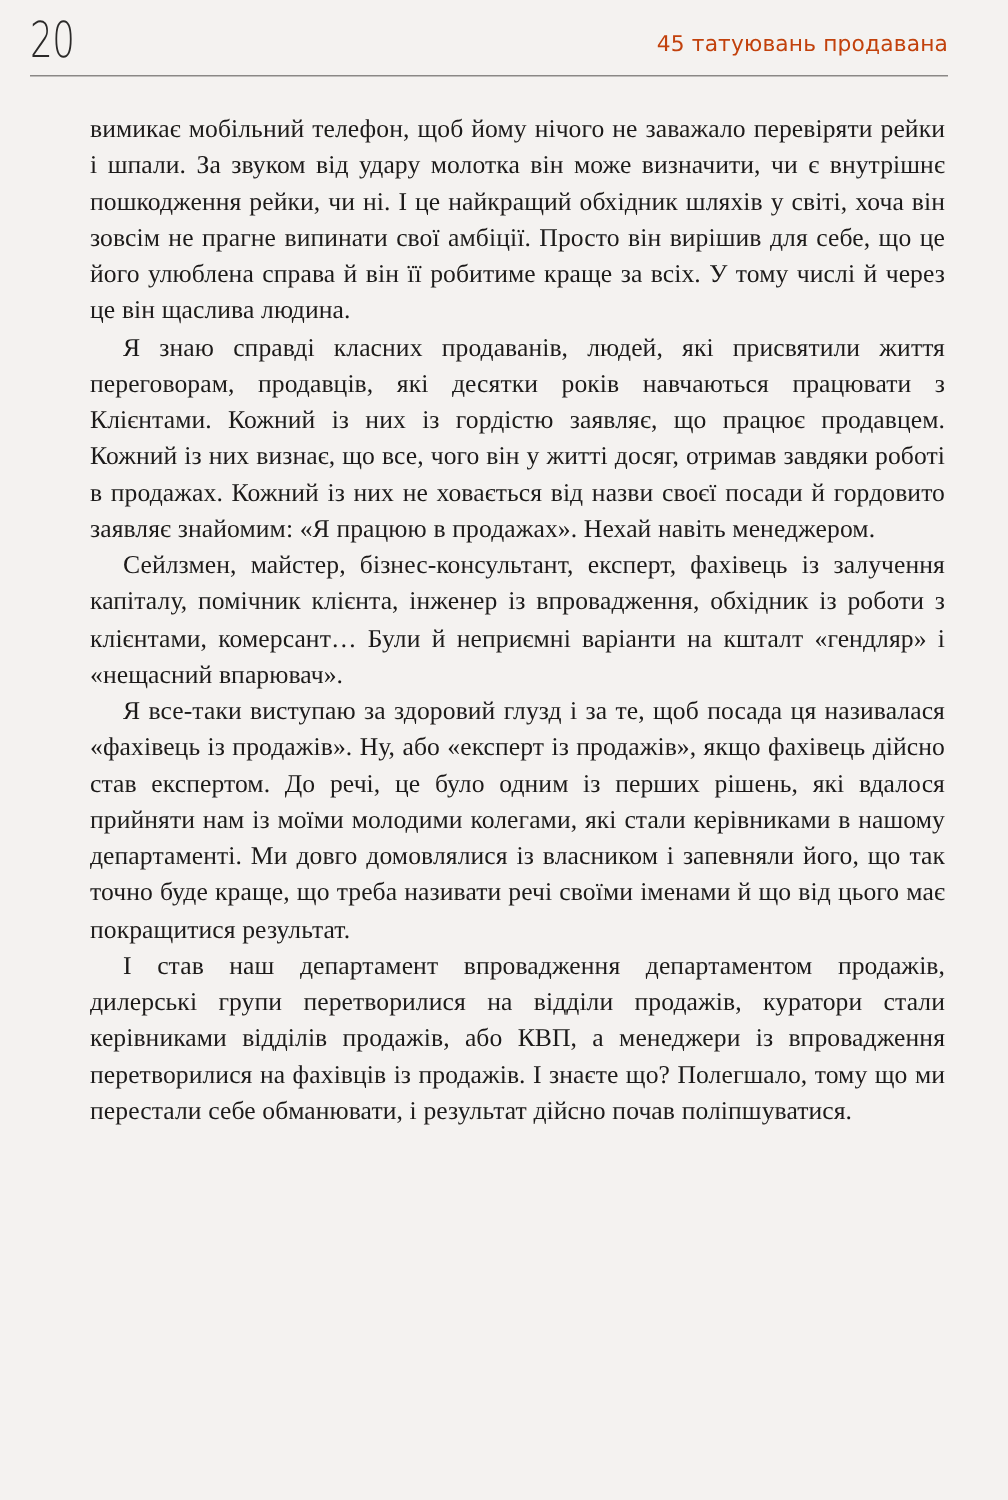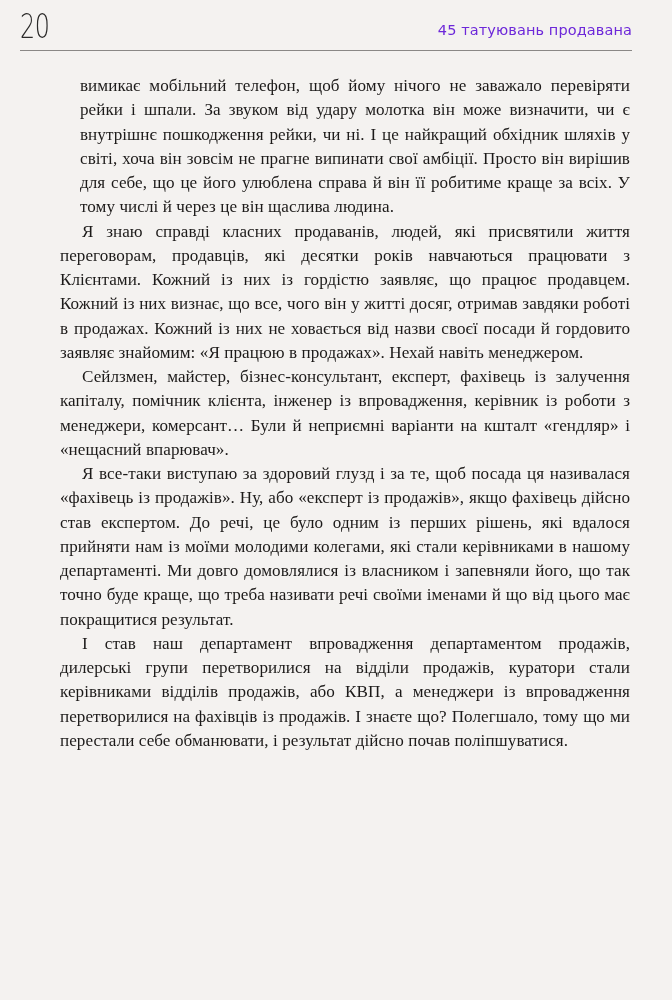--- a/index.html
+++ b/index.html
@@ -77,35 +77,34 @@
     text-align: justify;
     text-align-last: left;
     font-size: 17.1px;
     line-height: 24.25px;
     hyphens: manual;
     word-spacing: 0.1px;
     letter-spacing: 0.05px;
   }
   .para.cont {
     text-indent: 0;
-    margin-left: 20px;
   }
 </style>
 </head>
 <body style="background: rgb(244, 242, 240); color: rgb(28, 26, 25);">
 
 <div class="page">
 
   <div class="header">
     <div class="folio">20</div>
-    <div class="running-title" style="color: #6d28d9;">45 татуювань продавана</div>
+    <div class="running-title" style="color: #c2410c;">45 татуювань продавана</div>
     <div class="header-rule" style="background: rgb(138, 136, 134);"></div>
   </div>
 
   <div class="textblock">
       <p class="para cont">вимикає мобільний телефон, щоб йому нічого не заважало перевіряти рейки і шпали. За звуком від удару молотка він може визначити, чи є внутрішнє пошкодження рейки, чи ні. І це найкращий обхідник шляхів у світі, хоча він зовсім не прагне випинати свої амбіції. Просто він вирішив для себе, що це його улюблена справа й він її робитиме краще за всіх. У тому числі й через це він щаслива людина.</p>
       <p class="para">Я знаю справді класних продаванів, людей, які присвятили життя переговорам, продавців, які десятки років навчаються працювати з Клієнтами. Кожний із них із гордістю заявляє, що працює продавцем. Кожний із них визнає, що все, чого він у житті досяг, отримав завдяки роботі в продажах. Кожний із них не ховається від назви своєї посади й гордовито заявляє знайомим: «Я працюю в продажах». Нехай навіть менеджером.</p>
-      <p class="para">Сейлзмен, майстер, бізнес-консультант, експерт, фахівець із залучення капіталу, помічник клієнта, інженер із впровадження, керівник із роботи з менеджери, комерсант… Були й неприємні варіанти на кшталт «гендляр» і «нещасний впарювач».</p>
+      <p class="para">Сейлзмен, майстер, бізнес-консультант, експерт, фахівець із залучення капіталу, помічник клієнта, інженер із впровадження, обхідник із роботи з клієнтами, комерсант… Були й неприємні варіанти на кшталт «гендляр» і «нещасний впарювач».</p>
       <p class="para">Я все-таки виступаю за здоровий глузд і за те, щоб посада ця називалася «фахівець із продажів». Ну, або «експерт із продажів», якщо фахівець дійсно став експертом. До речі, це було одним із перших рішень, які вдалося прийняти нам із моїми молодими колегами, які стали керівниками в нашому департаменті. Ми довго домовлялися із власником і запевняли його, що так точно буде краще, що треба називати речі своїми іменами й що від цього має покращитися результат.</p>
       <p class="para">І став наш департамент впровадження департаментом продажів, дилерські групи перетворилися на відділи продажів, куратори стали керівниками відділів продажів, або КВП, а менеджери із впровадження перетворилися на фахівців із продажів. І знаєте що? Полегшало, тому що ми перестали себе обманювати, і результат дійсно почав поліпшуватися.</p>
     </div>
 
 </div>
 
 </body></html>

